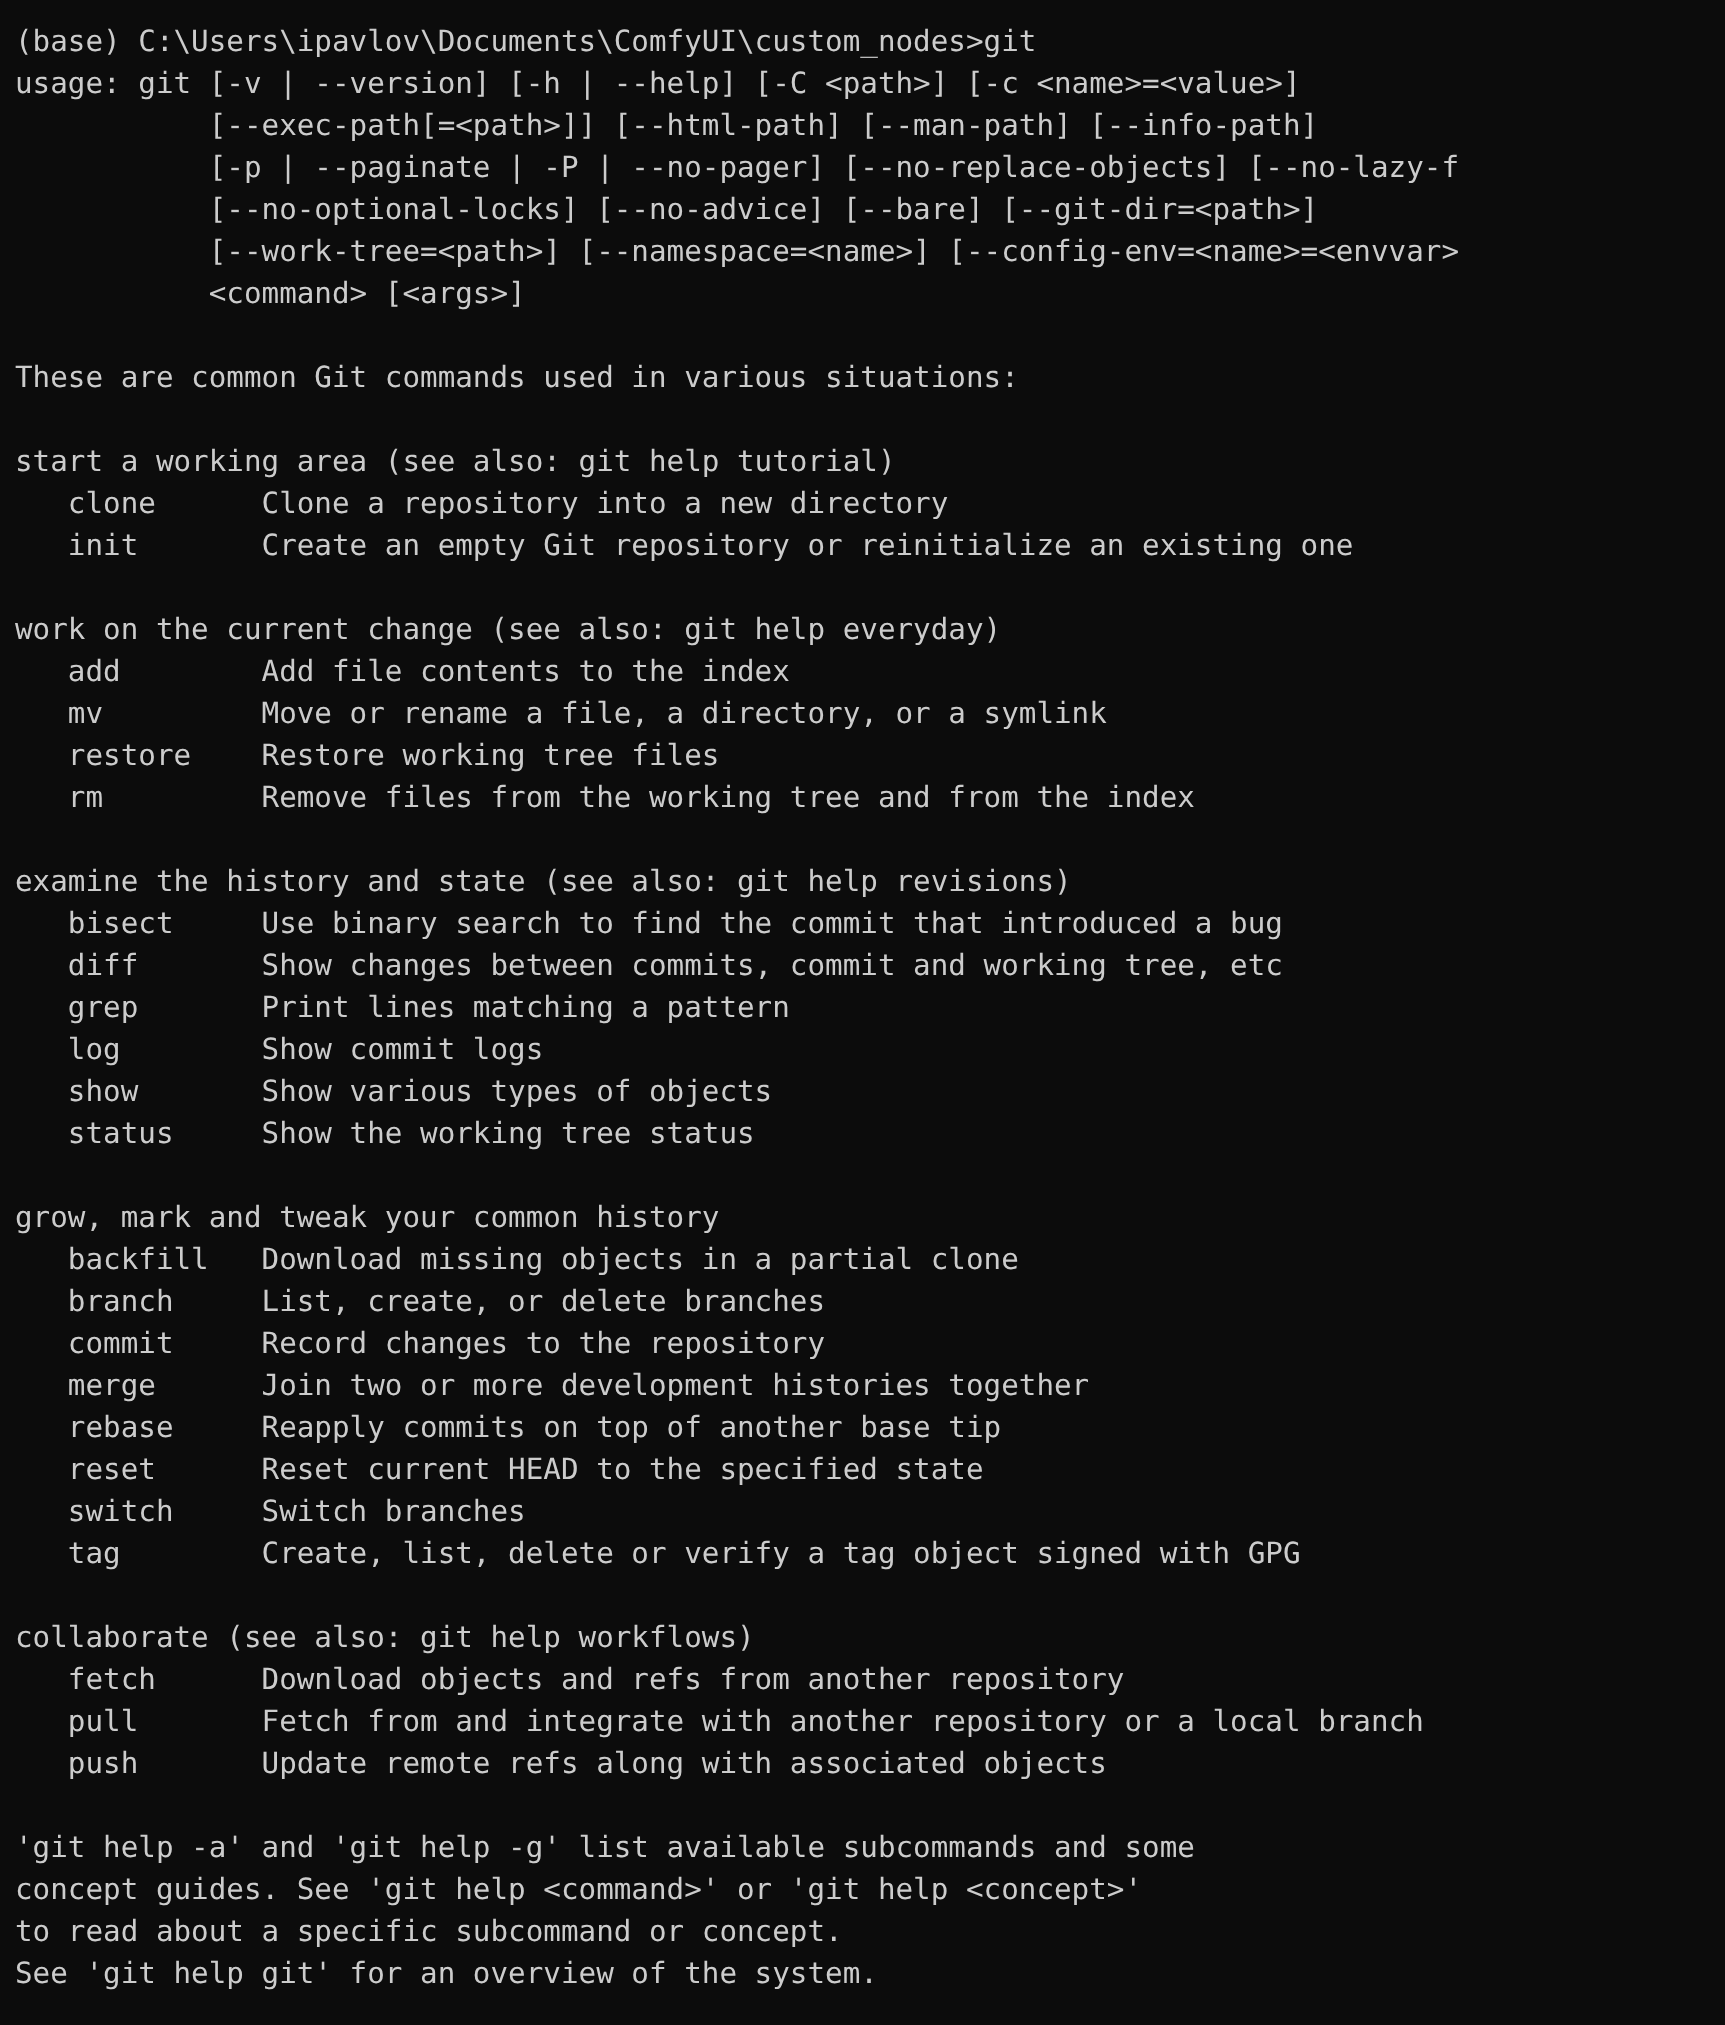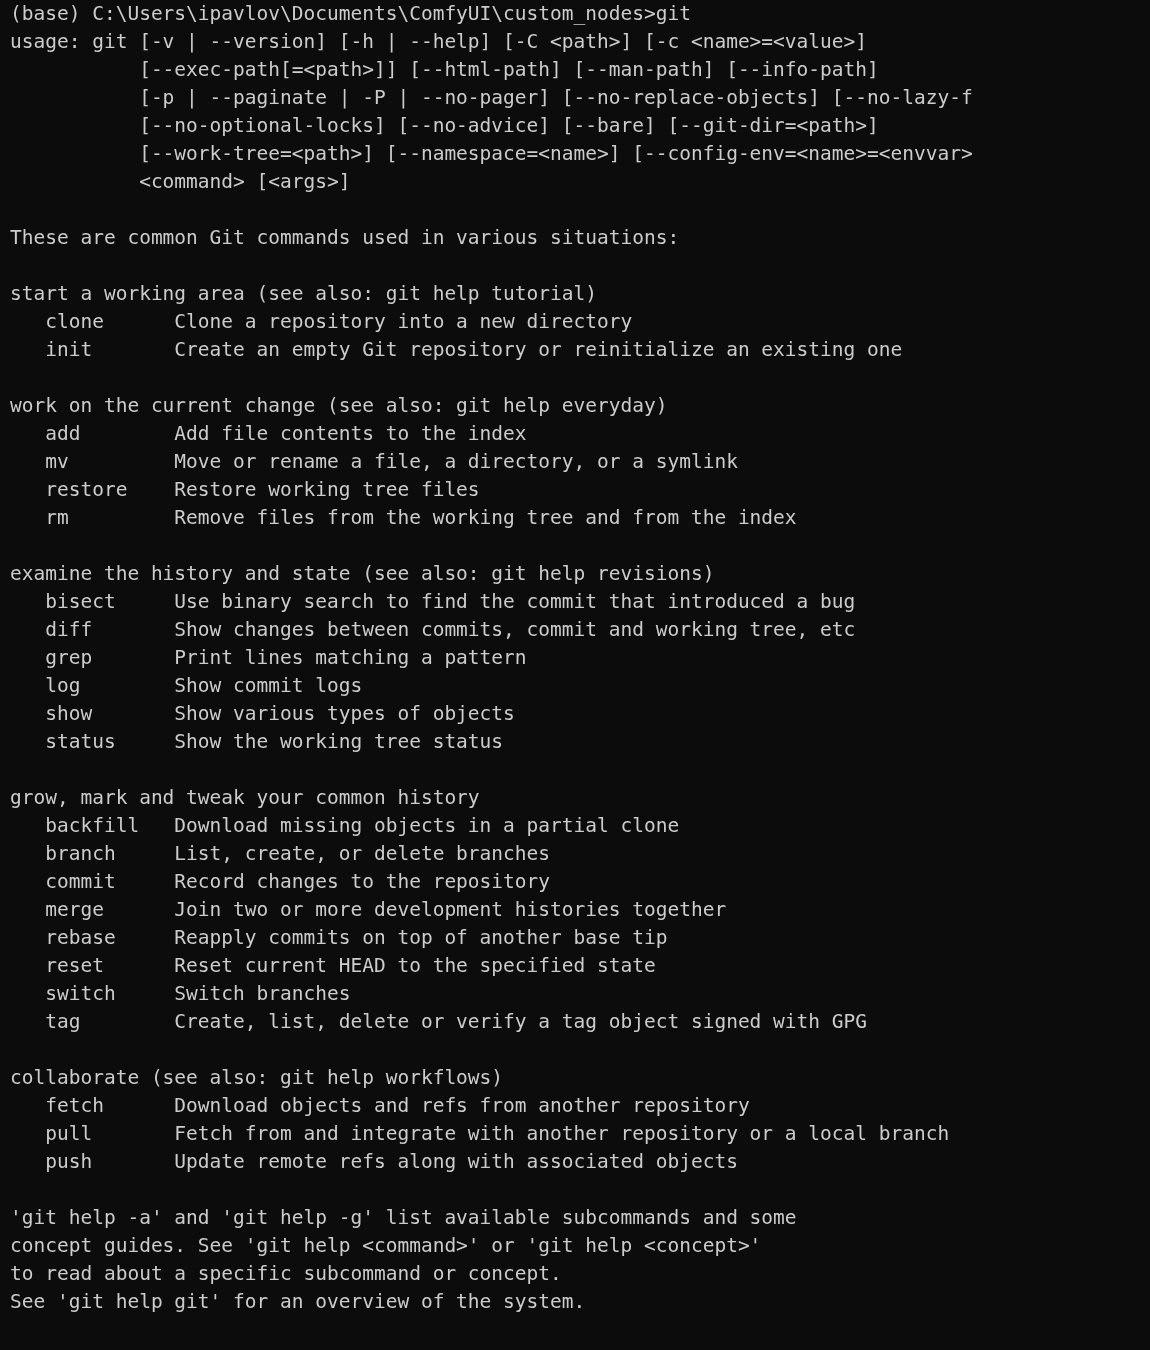--- a/index.html
+++ b/index.html
@@ -7,21 +7,21 @@
     padding: 0;
     background: #0c0c0c;
   }
   body {
     width: 1150px;
     height: 1350px;
     overflow: hidden;
     font-family: "DejaVu Sans Mono", monospace;
   }
   #terminal {
-    padding: 0 0 0 10px;
+    padding: 14px 0 0 10px;
     color: #cccccc;
     font-family: "DejaVu Sans Mono", monospace;
     font-size: 19.5px;
     line-height: 28px;
     white-space: pre;
     letter-spacing: 0px;
   }
   .line {
     white-space: pre;
     min-height: 28px;

